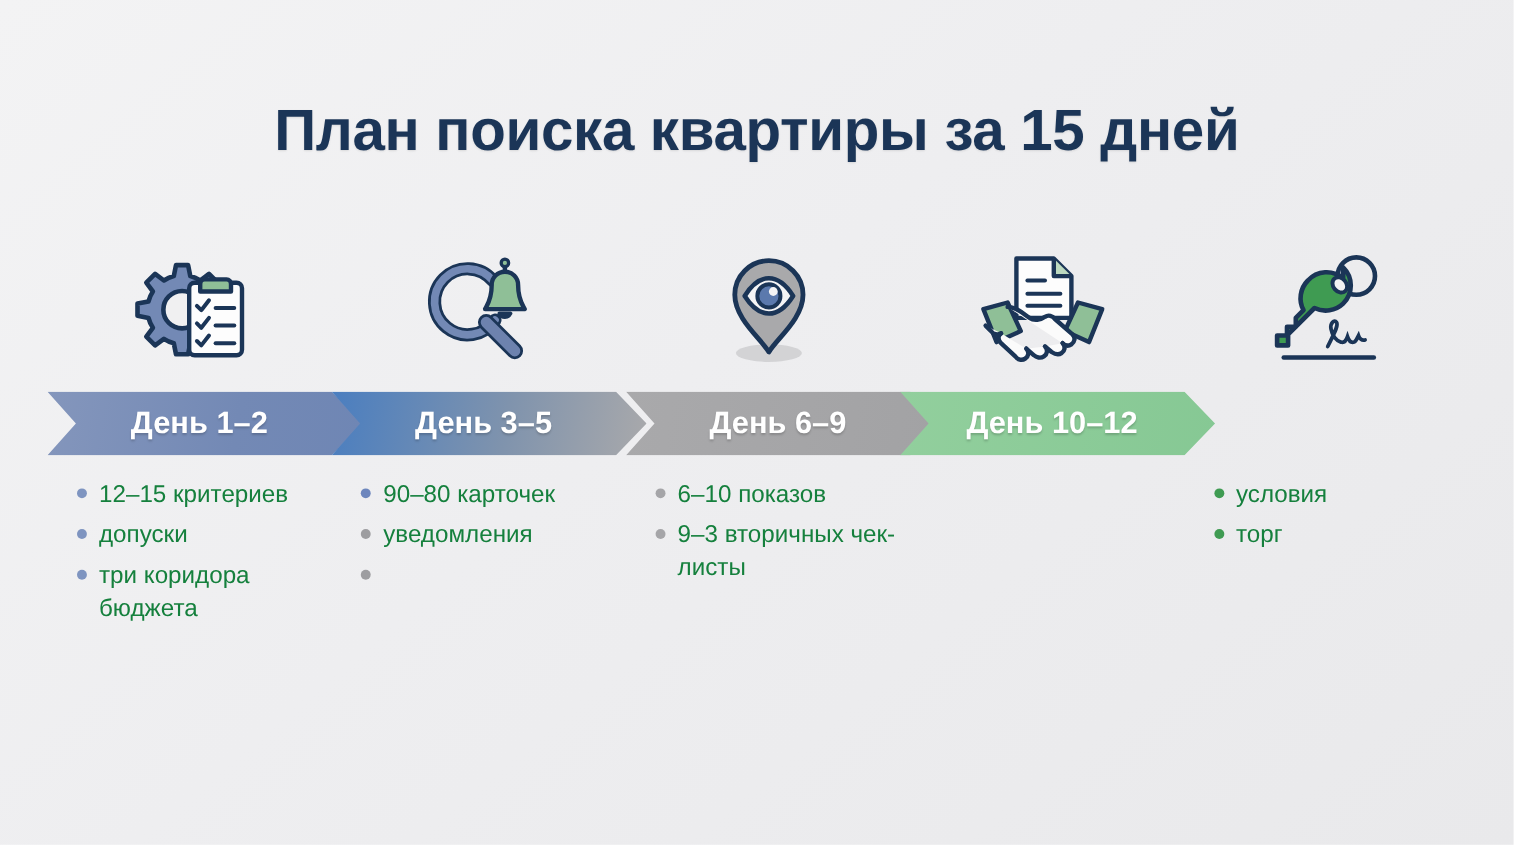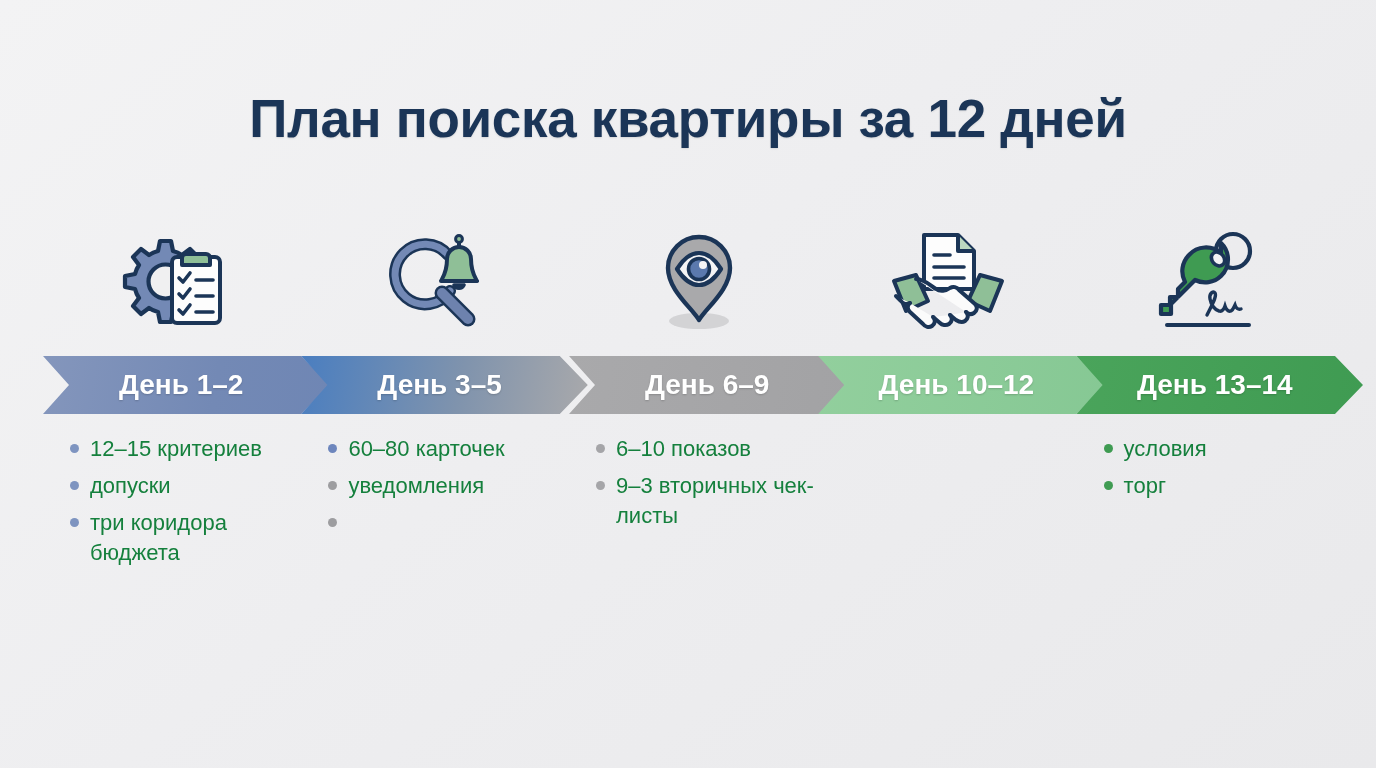--- a/index.html
+++ b/index.html
@@ -144,21 +144,21 @@
   .c1 .bullet:first-child .dot { background: #6d86bd; }
   .c2 .dot { background: #a5a5a8; }
   .c3 .dot { background: #86c894; }
   .c4 .dot { background: #3f9b52; }
 </style>
 </head>
 <body>
 
 <div class="slide">
 
-  <div class="title">План поиска квартиры за 12 дней</div>
+  <div class="title">План поиска квартиры за 15 дней</div>
 
   <div class="steps">
 
     <div class="col col-0 c0">
       <div class="icon-wrap">
         <svg width="118" height="104" viewBox="0 0 118 104">
           <g fill="none" stroke="#1b3557" stroke-width="4.2" stroke-linejoin="round" stroke-linecap="round">
             <path d="M46 12 L57 12 L59 22 A28 28 0 0 1 68 26 L76 20 L84 28 L78 36 A28 28 0 0 1 82 45 L92 47 L92 58 L82 60 A28 28 0 0 1 78 69 L84 77 L76 85 L68 79 A28 28 0 0 1 59 83 L57 93 L46 93 L44 83 A28 28 0 0 1 35 79 L27 85 L19 77 L25 69 A28 28 0 0 1 21 60 L11 58 L11 47 L21 45 A28 28 0 0 1 25 36 L19 28 L27 20 L35 26 A28 28 0 0 1 44 22 Z" fill="#7389b5"></path>
             <circle cx="51.5" cy="52.5" r="17" fill="#f0f0f1"></circle>
           </g>
@@ -213,21 +213,21 @@
           </g>
         </svg>
       </div>
       <div class="band band-1">
         <div class="chev"></div>
         <div class="label">День 3–5</div>
       </div>
       <div class="bullets">
         <div class="bullet">
           <span class="dot"></span>
-          <span class="btext">60–80 карточек</span>
+          <span class="btext">90–80 карточек</span>
         </div>
         <div class="bullet">
           <span class="dot"></span>
           <span class="btext">уведомления</span>
         </div>
         <div class="bullet">
           <span class="dot"></span>
         </div>
       </div>
     </div>
@@ -294,24 +294,20 @@
           <g>
             <path d="M72 14 a23 23 0 0 1 0 33 a23 23 0 0 1 -26 4 L22 75 l0 10 l-10 0 l0 -9 l9 0 l0 -8 l8 0 l0 -8 l7 -7 a23 23 0 0 1 4 -27 a23 23 0 0 1 32 -2 z" fill="#3f9b52" stroke="#1b3557" stroke-width="4.2" stroke-linejoin="round"></path>
             <ellipse cx="69" cy="30" rx="6" ry="7.5" transform="rotate(-40 69 30)" fill="#f2f2f3" stroke="#1b3557" stroke-width="3.6"></ellipse>
           </g>
           <g fill="none" stroke="#1b3557" stroke-width="3.4" stroke-linecap="round">
             <path d="M58 86 c6 -12 10 -19 8 -22 c-2 -3 -6 1 -5 6 c1 6 5 11 9 12 c3 1 5 -2 6 -5 c1 3 3 6 6 5 c2 -1 3 -4 4 -6 c1 3 3 5 6 4"></path>
           </g>
           <path d="M18 96 h82" stroke="#1b3557" stroke-width="4" stroke-linecap="round"></path>
         </svg>
       </div>
-      <div class="band band-4">
-        <div class="chev"></div>
-        <div class="label">День 13–14</div>
-      </div>
       <div class="bullets">
         <div class="bullet">
           <span class="dot"></span>
           <span class="btext">условия</span>
         </div>
         <div class="bullet">
           <span class="dot"></span>
           <span class="btext">торг</span>
         </div>
       </div>

